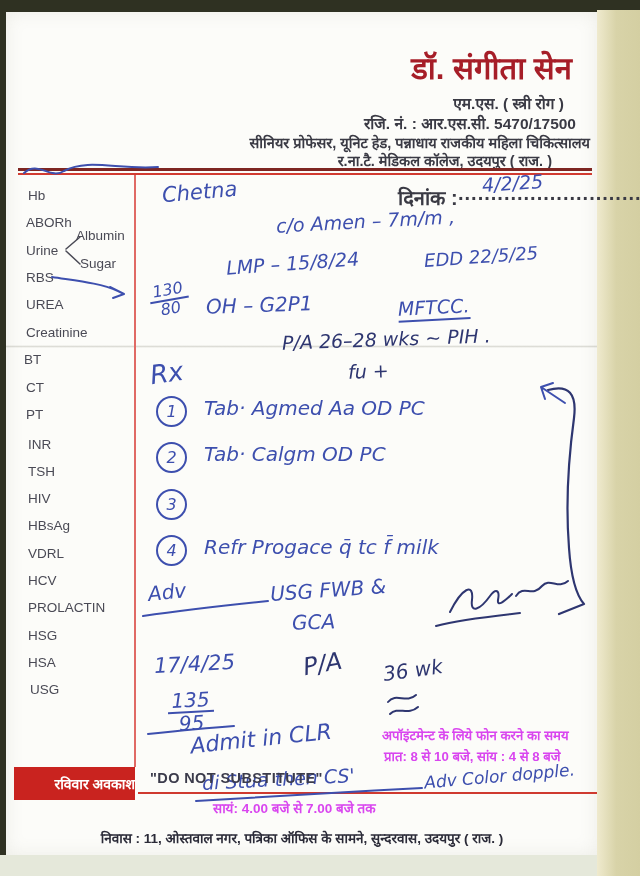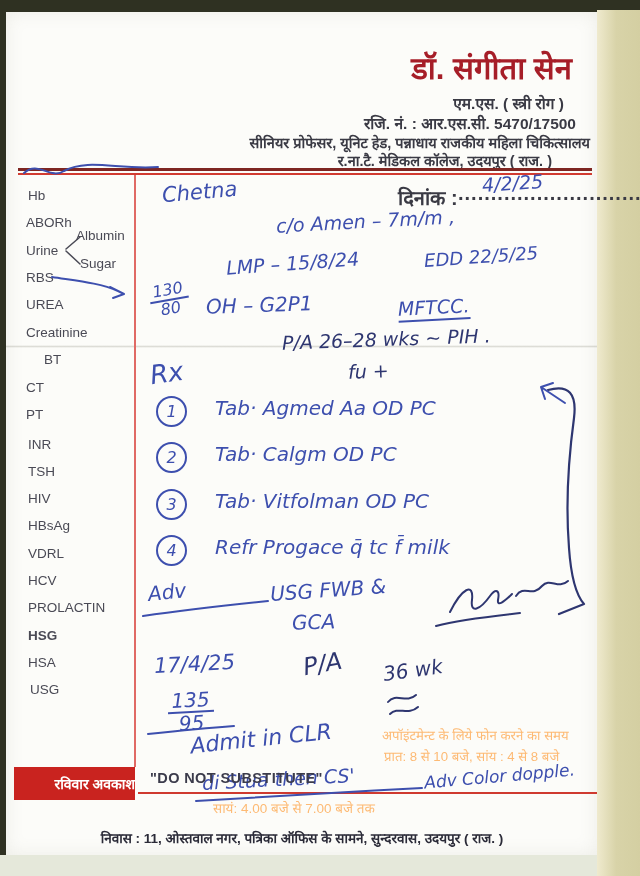--- a/index.html
+++ b/index.html
@@ -12,38 +12,38 @@
   .strip-bottom{position:absolute;left:0;top:855px;width:597px;height:21px;background:#e5e8da;}
   .crease{position:absolute;left:6px;top:345px;width:591px;height:3px;
          background:linear-gradient(180deg,transparent,rgba(140,140,125,.28),transparent);}
   .abs{position:absolute;white-space:nowrap;}
   
   .docname{font-size:31px;font-weight:700;color:#a61e28;}
   .hline{font-weight:700;color:#3a3a44;}
   .side{font-size:13.5px;color:#4a4a55;}
   .rule{position:absolute;}
   .datebar{font-weight:700;color:#3a3a44;font-size:20px;}
-  .fineprint{font-weight:400;color:#fdba74;font-size:13.2px;}
+  .fineprint{font-weight:700;color:#d946ef;font-size:13.2px;}
   .phone{font-weight:800;color:#27317c;font-size:21px;letter-spacing:.5px;}
   .redbox{position:absolute;background:#c9231f;color:#ffffff;display:flex;align-items:center;
           justify-content:flex-end;font-weight:700;font-size:14px;}
   .dns{font-weight:700;color:#3b3b4b;font-size:14.5px;letter-spacing:.4px;}
   .addr{font-weight:700;color:#2b2b38;font-size:13.5px;text-align:center;}
   
   .hw{position:absolute;font-family:"DejaVu Sans",sans-serif;font-style:italic;
       color:#3d4fae;white-space:nowrap;}
   .dark{color:#2e3670;}
   .ul{border-bottom:2px solid currentColor;padding-bottom:1px;}
   .frac{display:flex;flex-direction:column;align-items:center;line-height:1.05;}
   .frac .num{border-bottom:2px solid currentColor;padding:0 4px;}
   .rx-item{position:absolute;display:flex;align-items:flex-start;font-family:"DejaVu Sans",sans-serif;
       font-style:italic;color:#3d4fae;white-space:nowrap;}
   .circ{display:inline-flex;width:27px;height:27px;border:2px solid #3d4fae;border-radius:50%;
       align-items:center;justify-content:center;font-size:16px;flex:none;}
-  .itext{font-size:20px;margin-left:28px;}
+  .itext{font-size:20px;margin-left:17px;}
   svg.ink{position:absolute;left:0;top:0;pointer-events:none;}
 </style>
 </head>
 <body>
 
 <div class="canvas">
   <div class="paper"></div>
   <div class="band-right"></div>
   <div class="strip-bottom"></div>
   <div class="crease"></div>
@@ -63,31 +63,31 @@
   <div class="hw" style="left:482px;top:172px;font-size:19px;transform:rotate(-4deg)">4/2/25</div>
 
   <div class="abs side" style="left:28px;top:188px">Hb</div>
   <div class="abs side" style="left:26px;top:215px">ABORh</div>
   <div class="abs side" style="left:76px;top:228px">Albumin</div>
   <div class="abs side" style="left:26px;top:243px">Urine</div>
   <div class="abs side" style="left:80px;top:256px">Sugar</div>
   <div class="abs side" style="left:26px;top:270px">RBS</div>
   <div class="abs side" style="left:26px;top:297px">UREA</div>
   <div class="abs side" style="left:26px;top:325px">Creatinine</div>
-  <div class="abs side" style="left:44px;top:352px">BT</div>
+  <div class="abs side" style="left:24px;top:352px">BT</div>
   <div class="abs side" style="left:26px;top:380px">CT</div>
   <div class="abs side" style="left:26px;top:407px">PT</div>
   <div class="abs side" style="left:28px;top:437px">INR</div>
   <div class="abs side" style="left:28px;top:464px">TSH</div>
   <div class="abs side" style="left:28px;top:491px">HIV</div>
   <div class="abs side" style="left:28px;top:518px">HBsAg</div>
   <div class="abs side" style="left:28px;top:546px">VDRL</div>
   <div class="abs side" style="left:28px;top:573px">HCV</div>
   <div class="abs side" style="left:28px;top:600px">PROLACTIN</div>
-  <div class="abs side" style="left:28px;top:628px;font-weight:700">HSG</div>
+  <div class="abs side" style="left:28px;top:628px;font-weight:400">HSG</div>
   <div class="abs side" style="left:28px;top:655px">HSA</div>
   <div class="abs side" style="left:30px;top:682px">USG</div>
 
   <div class="hw" style="left:162px;top:180px;font-size:21px;transform:rotate(-5deg)">Chetna</div>
   <div class="hw" style="left:276px;top:210px;font-size:19px;transform:rotate(-3deg)">c/o Amen – 7m/m ,</div>
   <div class="hw" style="left:226px;top:252px;font-size:19px;transform:rotate(-4deg)">LMP – 15/8/24</div>
   <div class="hw" style="left:424px;top:246px;font-size:18px;transform:rotate(-4deg)">EDD 22/5/25</div>
 
   <div class="hw frac" style="left:150px;top:282px;font-size:16px;transform:rotate(-10deg)">
     <span class="num">130</span>
@@ -103,21 +103,20 @@
   <div class="rx-item" style="left:156px;top:396px">
     <span class="circ">1</span>
     <span class="itext">Tab·  Agmed Aa OD PC</span>
   </div>
   <div class="rx-item" style="left:156px;top:442px">
     <span class="circ">2</span>
     <span class="itext">Tab·  Calgm  OD PC</span>
   </div>
   <div class="rx-item" style="left:156px;top:489px">
     <span class="circ">3</span>
-    <span class="itext">Tab·  Vitfolman OD PC</span>
   </div>
   <div class="rx-item" style="left:156px;top:535px">
     <span class="circ">4</span>
     <span class="itext">Refr  Progace q̄ tc f̄ milk</span>
   </div>
 
   <div class="hw" style="left:148px;top:580px;font-size:20px;transform:rotate(-6deg)">Adv</div>
   <div class="hw" style="left:270px;top:578px;font-size:20px;transform:rotate(-4deg)">USG FWB &amp;</div>
   <div class="hw" style="left:292px;top:610px;font-size:20px;transform:rotate(-2deg)">GCA</div>
 

